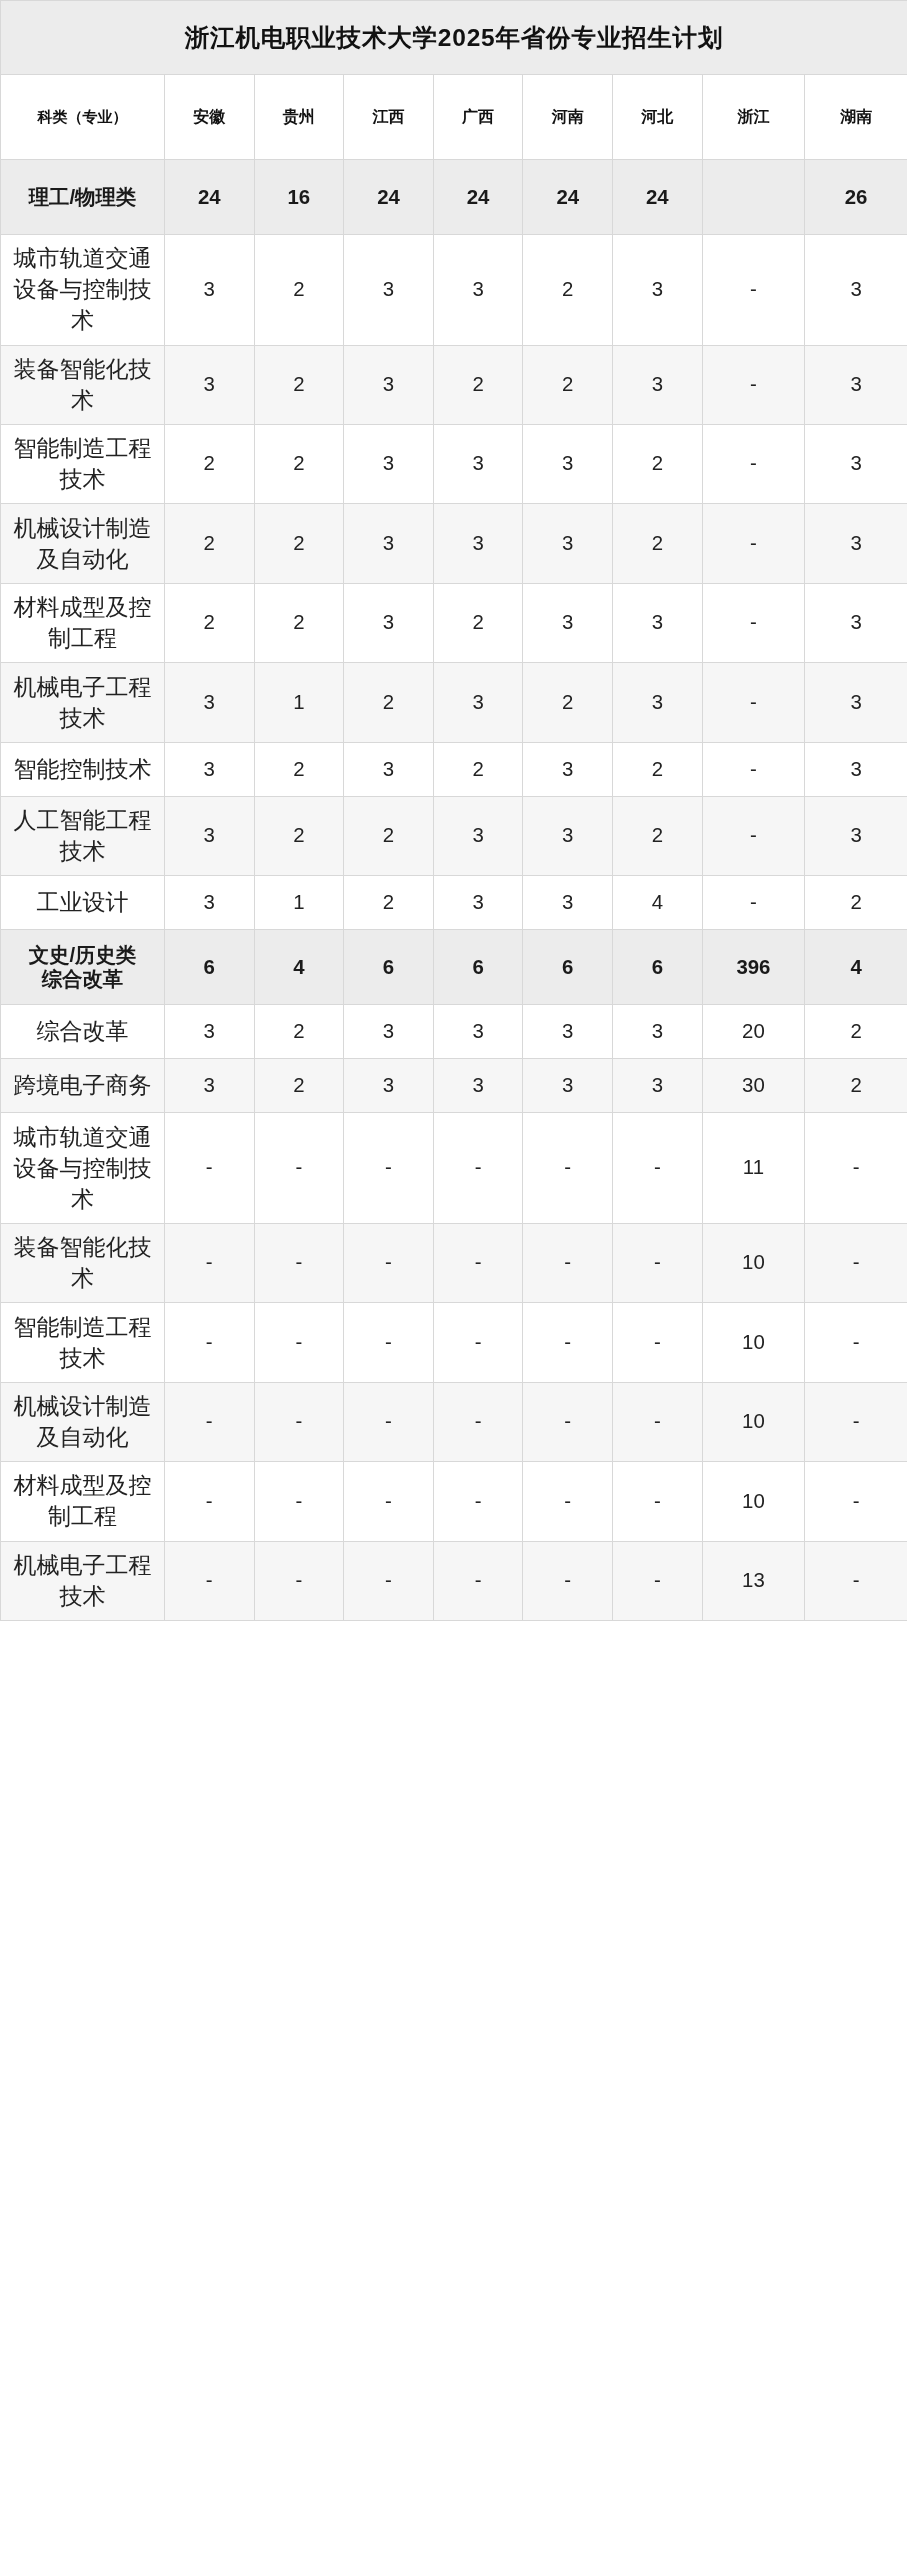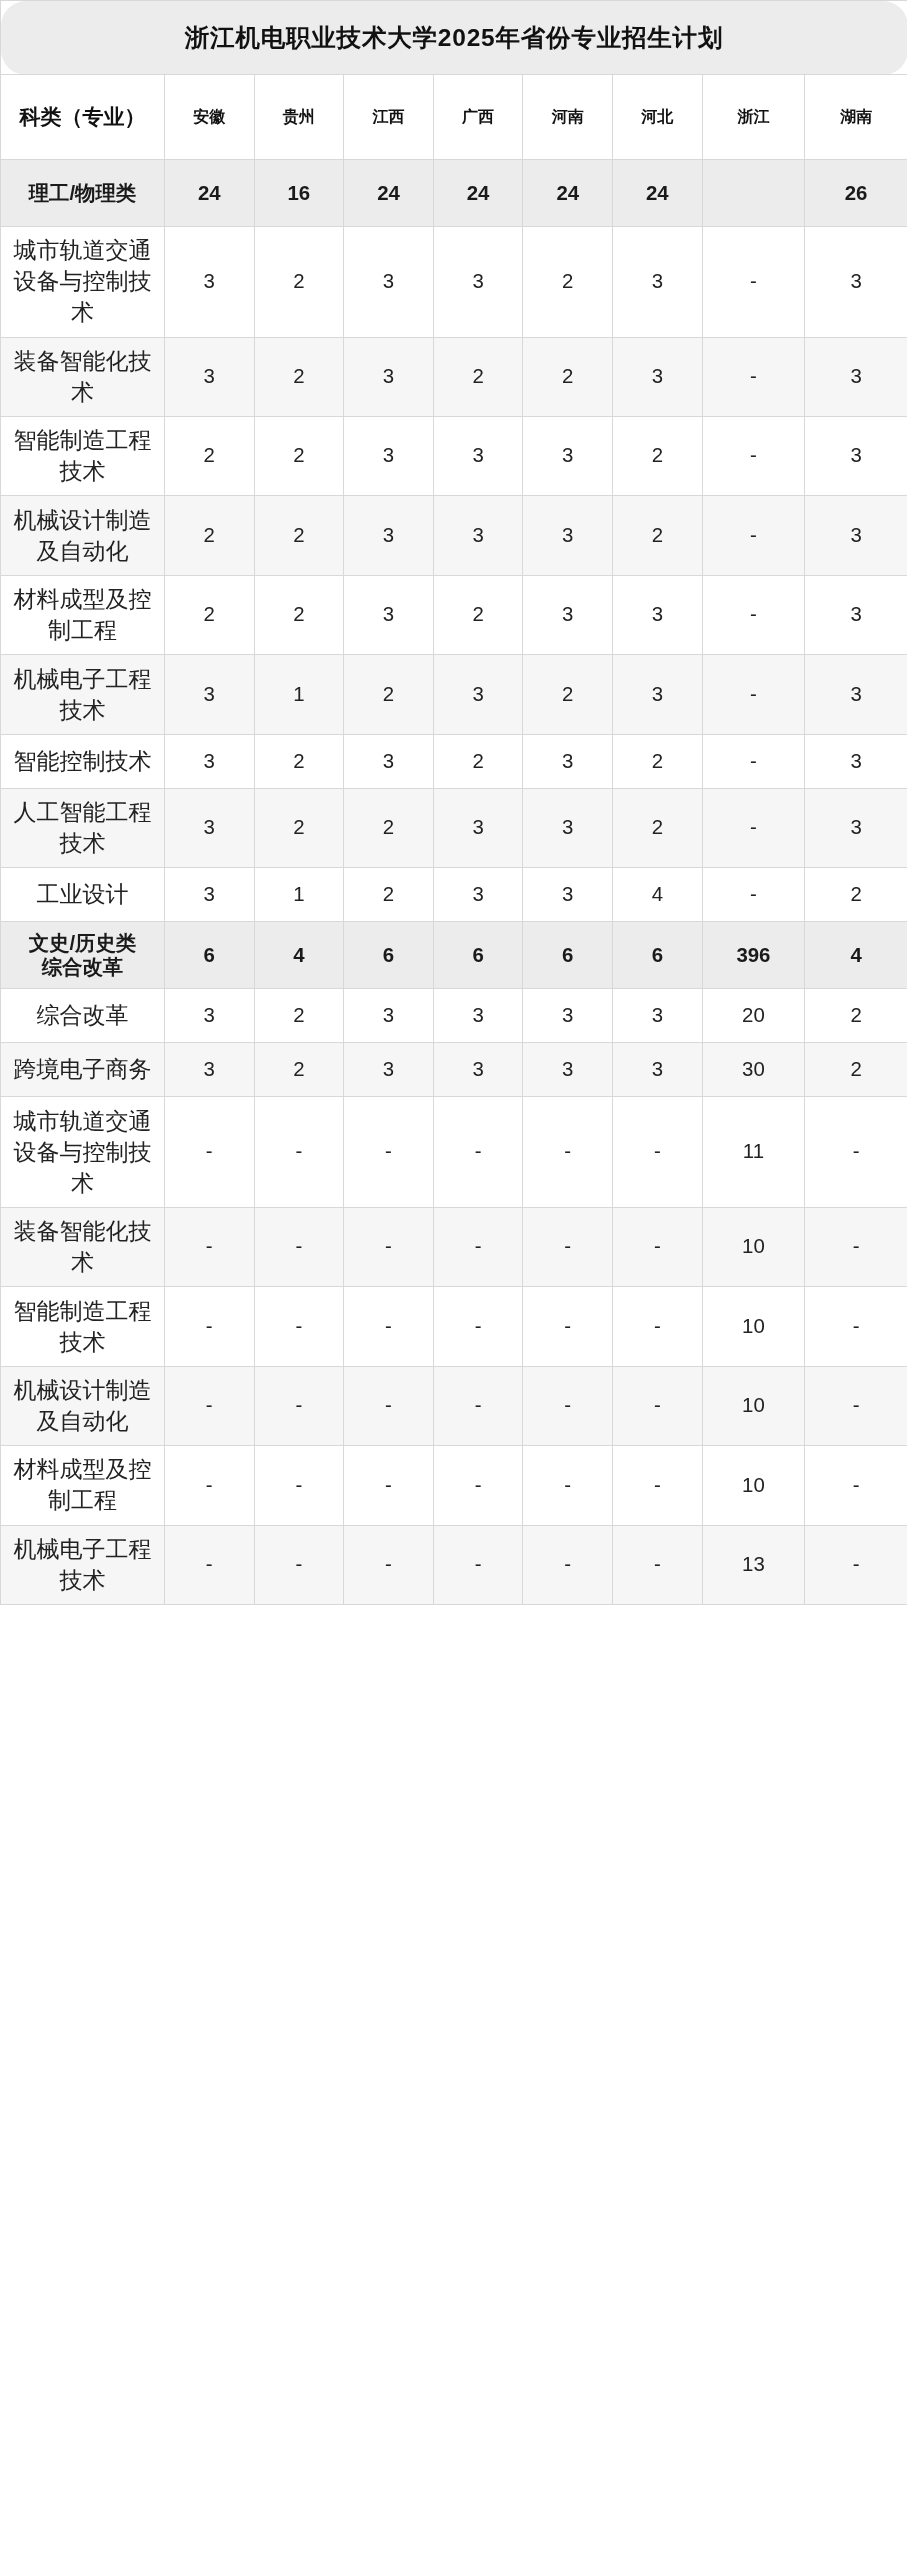--- a/index.html
+++ b/index.html
@@ -31,47 +31,46 @@
   }
   
   .title-cell {
     background: #ececec;
     font-size: 24.5px;
     font-weight: bold;
     letter-spacing: 0.8px;
     height: 74px;
     color: #111;
     border-top: 0.8px solid #d8d8d8;
-    border-radius: 25px;
   }
   
   .head-row td {
     background: #ffffff;
     font-size: 16px;
     font-weight: bold;
     height: 85px;
     line-height: 1.15;
     color: #111;
   }
   .head-row td.first {
-    font-size: 21px;
+    font-size: 15px;
     letter-spacing: 0px;
   }
   
   .section-row td {
     background: #ececec;
     font-weight: bold;
     font-size: 20.4px;
     line-height: 1.2;
   }
   .section-row td.first {
     font-size: 20.4px;
   }
   .section-row.tall td {
-    height: 67px;
+    height: 75px;
   }
   
   .data-row td {
     font-size: 19px;
     line-height: 1.35;
     color: #222;
   }
   .data-row td.first {
     padding: 8.2px 11.4px;
     font-size: 23px;

